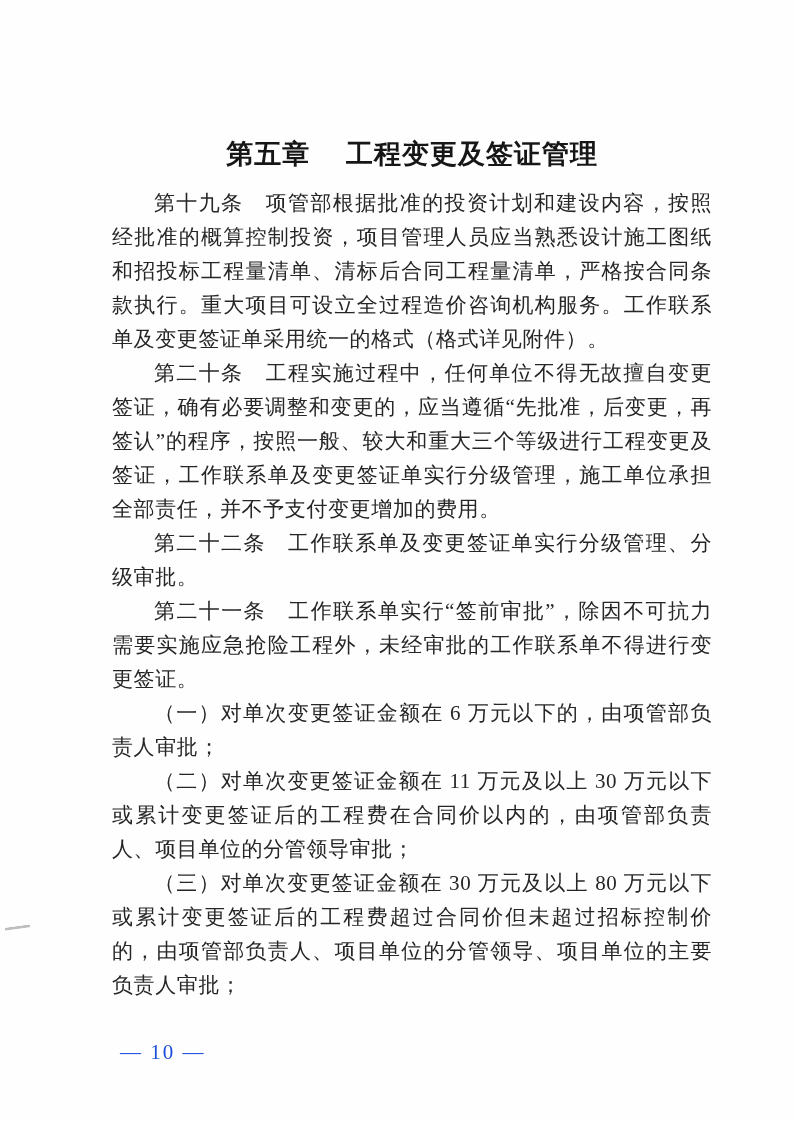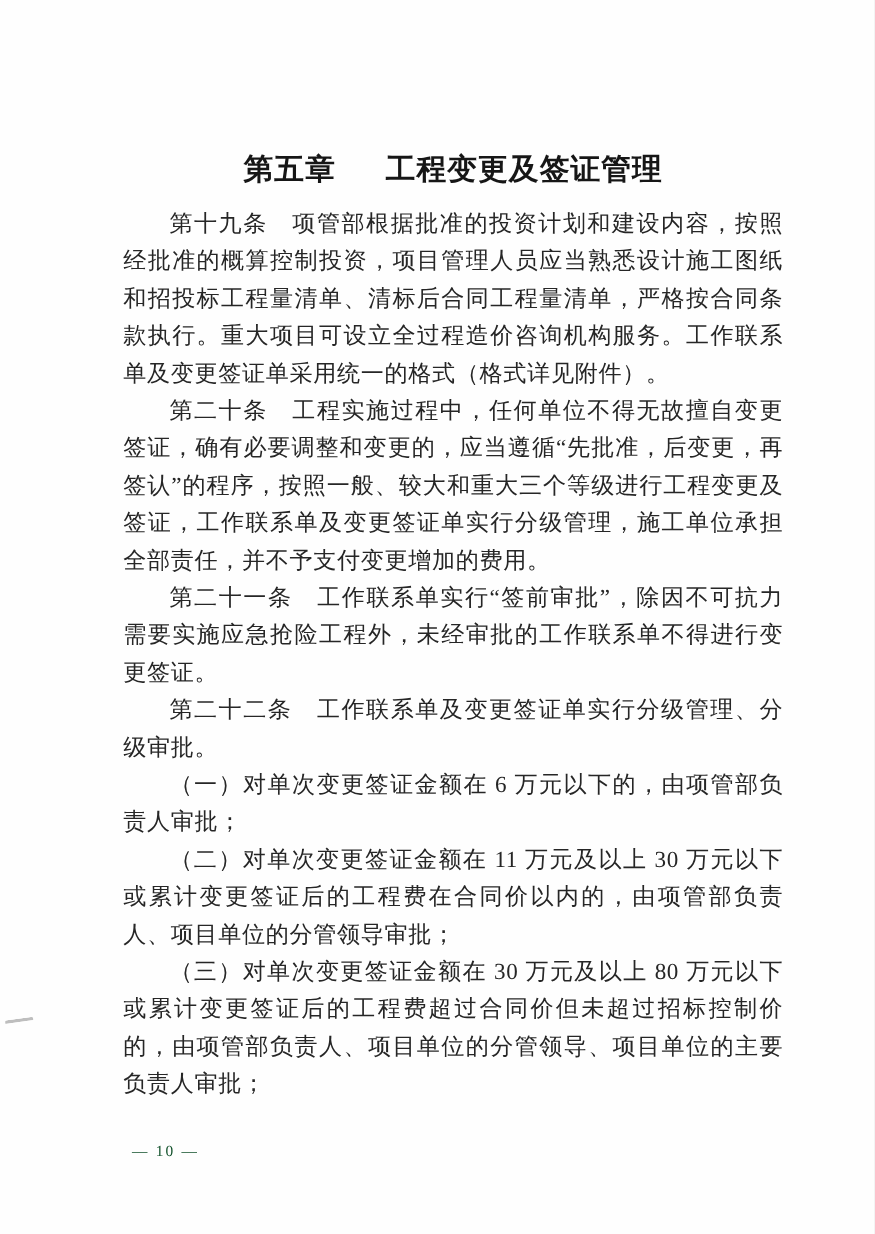--- a/index.html
+++ b/index.html
@@ -18,44 +18,44 @@
   }
   .content {
     position: absolute;
     left: 112px;
     top: 136px;
     width: 600px;
   }
   .chapter-title {
     margin: 0 0 14px 0;
     text-align: center;
-    font-family: Liberation Mono, monospace;
+    font-family: Liberation Serif, serif;
     font-weight: 700;
     font-size: 27px;
     letter-spacing: 1px;
     color: #161616;
     white-space: pre;
   }
   .body-text p {
     margin: 0;
     font-size: 21px;
     line-height: 34px;
     letter-spacing: 0.6px;
     text-align: justify;
     text-justify: inter-character;
     text-indent: 2em;
     color: #262626;
   }
   .page-number {
     position: absolute;
     left: 120px;
     top: 1040px;
-    font-size: 14px;
+    font-size: 21px;
     letter-spacing: 2px;
-    color: #14532d;
+    color: #1d4ed8;
     font-family: "Liberation Serif", "DejaVu Serif", serif;
   }
   .scan-artifact {
     position: absolute;
     left: 5px;
     top: 926px;
     width: 26px;
     height: 8px;
     border-top: 3px solid #8a8a8a;
     transform: rotate(-8deg);
@@ -65,22 +65,22 @@
 </style>
 </head>
 <body>
 
 <div class="page">
   <div class="content">
     <h1 class="chapter-title">第五章　 工程变更及签证管理</h1>
     <div class="body-text">
       <p>第十九条　项管部根据批准的投资计划和建设内容，按照经批准的概算控制投资，项目管理人员应当熟悉设计施工图纸和招投标工程量清单、清标后合同工程量清单，严格按合同条款执行。重大项目可设立全过程造价咨询机构服务。工作联系单及变更签证单采用统一的格式（格式详见附件）。</p>
       <p>第二十条　工程实施过程中，任何单位不得无故擅自变更签证，确有必要调整和变更的，应当遵循“先批准，后变更，再签认”的程序，按照一般、较大和重大三个等级进行工程变更及签证，工作联系单及变更签证单实行分级管理，施工单位承担全部责任，并不予支付变更增加的费用。</p>
+      <p>第二十二条　工作联系单及变更签证单实行分级管理、分级审批。</p>
       <p>第二十一条　工作联系单实行“签前审批”，除因不可抗力需要实施应急抢险工程外，未经审批的工作联系单不得进行变更签证。</p>
-      <p>第二十二条　工作联系单及变更签证单实行分级管理、分级审批。</p>
       <p>（一）对单次变更签证金额在 6 万元以下的，由项管部负责人审批；</p>
       <p>（二）对单次变更签证金额在 11 万元及以上 30 万元以下或累计变更签证后的工程费在合同价以内的，由项管部负责人、项目单位的分管领导审批；</p>
       <p>（三）对单次变更签证金额在 30 万元及以上 80 万元以下或累计变更签证后的工程费超过合同价但未超过招标控制价的，由项管部负责人、项目单位的分管领导、项目单位的主要负责人审批；</p>
     </div>
   </div>
 
   <div class="scan-artifact"></div>
 
   <div class="page-number">— 10 —</div>
 </div>

